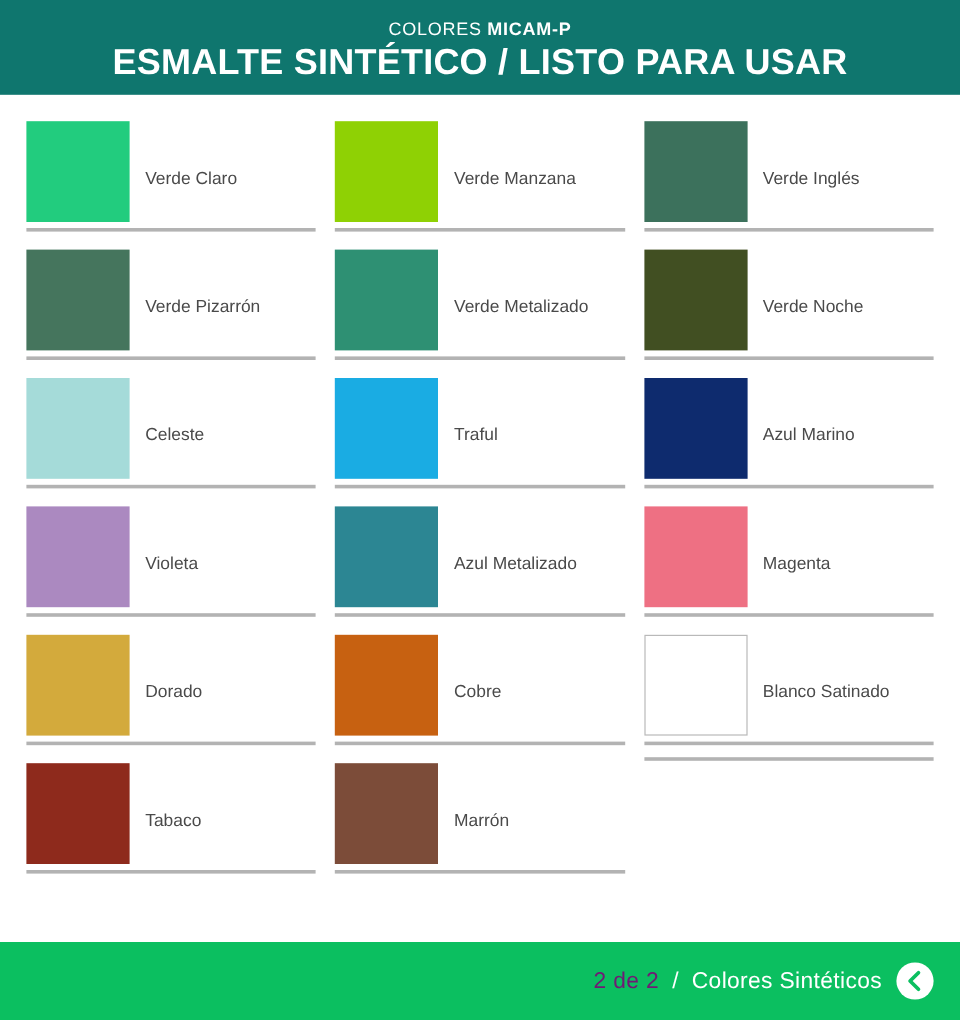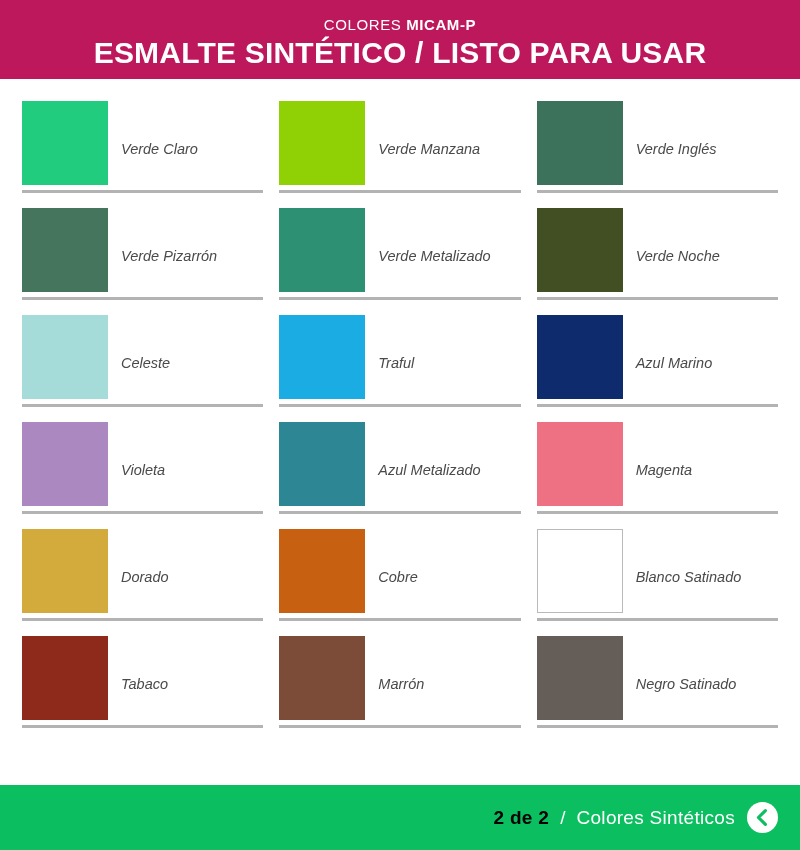--- a/index.html
+++ b/index.html
@@ -56,21 +56,20 @@
   .color-row {
     display: flex;
     width: 100%;
   }
 
   .color-cell {
     width: 33.3333%;
     padding: 0 8px 0 8px;
     display: flex;
     flex-direction: column;
-    font-style: italic;
   }
 
   .cell-body {
     display: flex;
     align-items: flex-start;
     height: 94px;
     padding-top: 10px;
   }
 
   .swatch {
@@ -108,23 +107,23 @@
     width: 800px;
     height: 65px;
     background: #0bbf60;
     display: flex;
     align-items: center;
     justify-content: flex-end;
     padding-right: 22px;
   }
 
   .footer-pages {
-    color: #000000;
+    color: #701a75;
     font-size: 19px;
-    font-weight: 700;
+    font-weight: 400;
     letter-spacing: 0.3px;
     margin-left: 32px;
   }
 
   .footer-sep {
     color: #ffffff;
     font-size: 19px;
     font-weight: 400;
     margin: 0 11px;
   }
@@ -146,21 +145,21 @@
     align-items: center;
     justify-content: center;
     cursor: pointer;
   }
 
   .back-button svg { display: block; }
 </style>
 </head>
 <body>
 
-<div class="header" style="background-color: #be185d;">
+<div class="header" style="background-color: #0f766e;">
   <div class="header-kicker">
     <span>COLORES </span><span class="kicker-brand">MICAM-P</span>
   </div>
   <div class="header-title">ESMALTE SINTÉTICO / LISTO PARA USAR</div>
 </div>
 
 <div class="catalog">
 
   <div class="color-row">
     <div class="color-cell">
@@ -291,24 +290,20 @@
       <div class="cell-rule"></div>
     </div>
     <div class="color-cell">
       <div class="cell-body">
         <div class="swatch" style="background-color: rgb(124, 76, 57);"></div>
         <div class="swatch-label">Marrón</div>
       </div>
       <div class="cell-rule"></div>
     </div>
     <div class="color-cell">
-      <div class="cell-body">
-        <div class="swatch" style="background-color: rgb(100, 93, 88);"></div>
-        <div class="swatch-label">Negro Satinado</div>
-      </div>
       <div class="cell-rule"></div>
     </div>
   </div>
 
 </div>
 
 <div class="footer" style="background-color: rgb(11, 191, 96);">
   <span class="footer-pages">2 de 2</span>
   <span class="footer-sep">/</span>
   <span class="footer-section">Colores Sintéticos</span>

